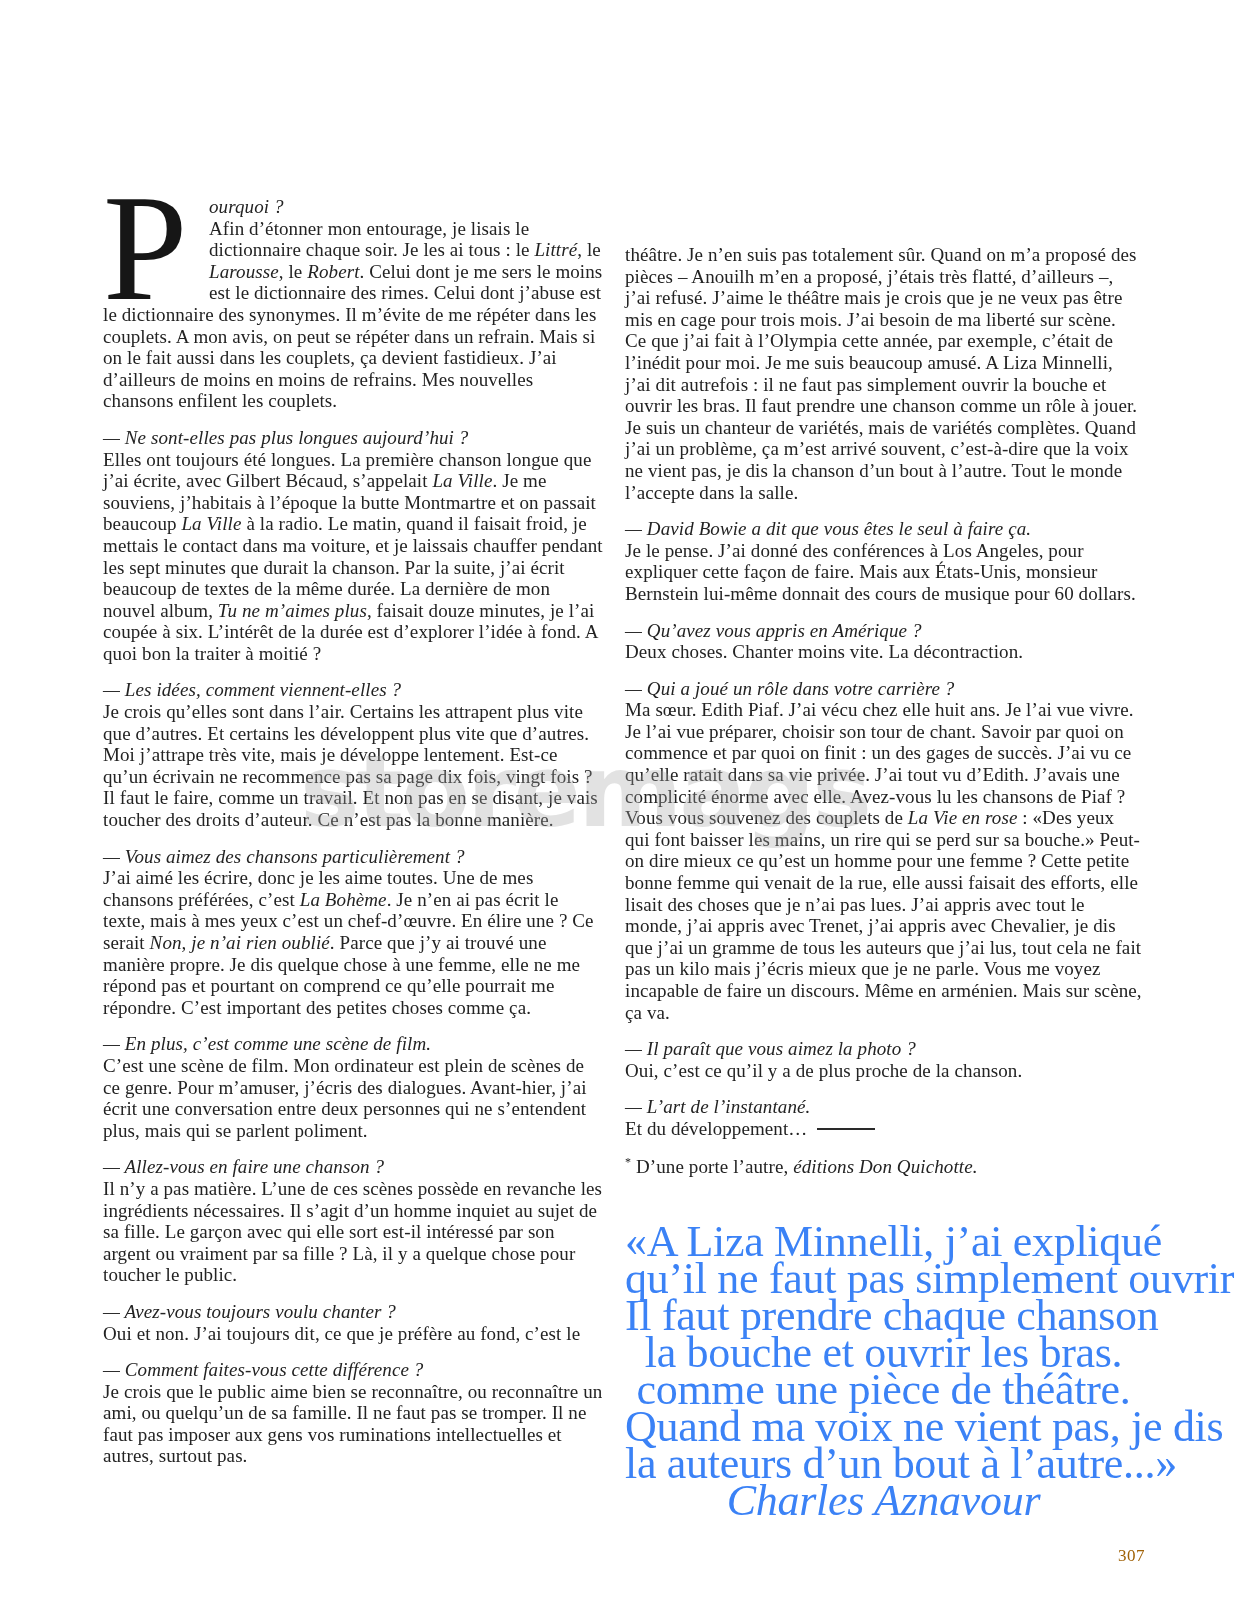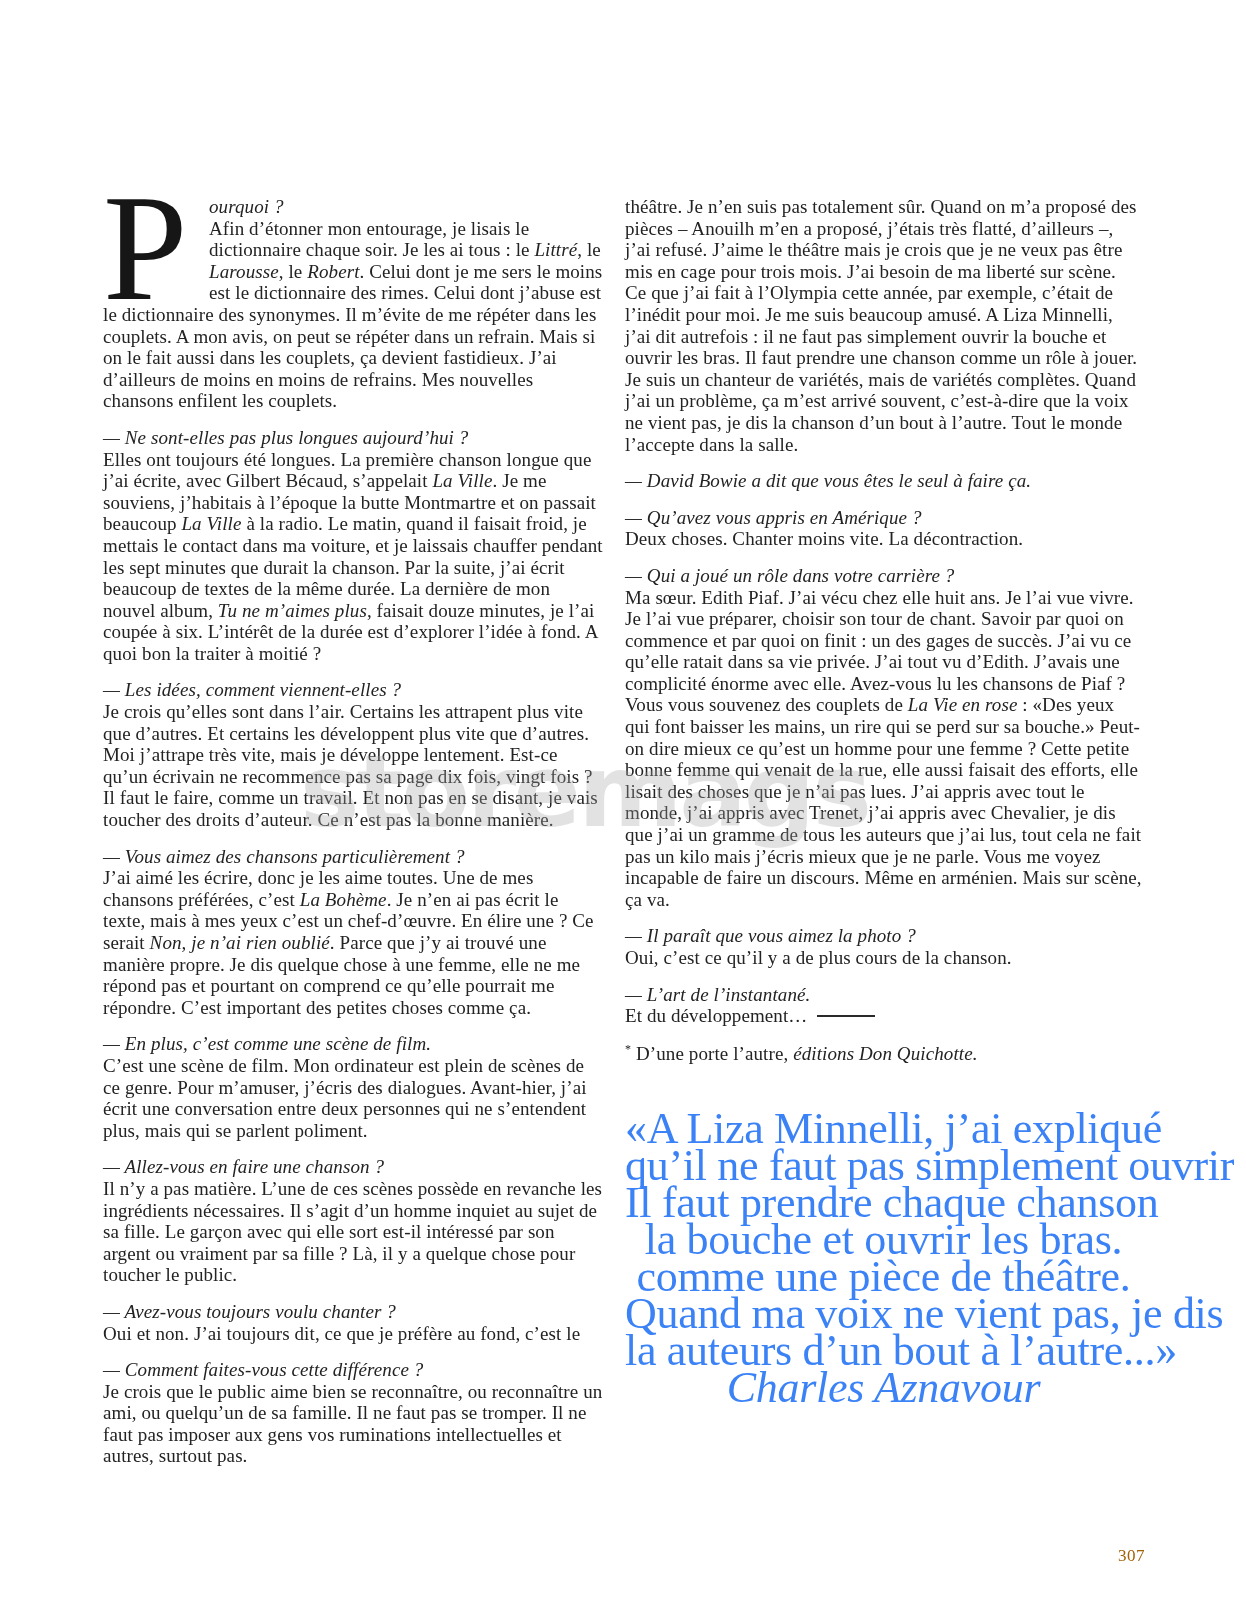--- a/index.html
+++ b/index.html
@@ -4,21 +4,21 @@
 <style>
   html,body{margin:0;padding:0;}
   body{
     width:1246px;height:1614px;background:#ffffff;position:relative;
     font-family:"Liberation Serif","DejaVu Serif",serif;color:#232323;
     -webkit-font-smoothing:antialiased;
   }
   .page{position:absolute;left:0;top:0;width:1246px;height:1614px;background:#ffffff;overflow:hidden;}
   .col{position:absolute;top:196px;font-size:19px;line-height:21.6px;letter-spacing:0.1px;}
   .col-left{left:103px;width:500px;}
-  .col-right{left:625px;width:517px;}
+  .col-right{left:625px;width:517px;margin-top:48px;}
   p{margin:0;}
   .question{font-style:italic;}
   .qa{margin-top:15px;}
   .lead-text{}
   .dropcap{
     float:left;font-size:152px;line-height:104px;height:106px;width:96px;
     padding-right:10px;color:#161616;font-weight:400;
   }
   .footnote{margin-top:16px;}
   .footnote sup{font-size:12px;line-height:0;vertical-align:super;}
@@ -82,32 +82,33 @@
           <p class="answer">Je crois que le public aime bien se reconnaître, ou reconnaître un ami, ou quelqu’un de sa famille. Il ne faut pas se tromper. Il ne faut pas imposer aux gens vos ruminations intellectuelles et autres, surtout pas.</p>
         </div>
       </div>
   </div>
 
   <div class="col col-right">
     <p class="answer" id="continuation">théâtre. Je n’en suis pas totalement sûr. Quand on m’a proposé des pièces – Anouilh m’en a proposé, j’étais très flatté, d’ailleurs –, j’ai refusé. J’aime le théâtre mais je crois que je ne veux pas être mis en cage pour trois mois. J’ai besoin de ma liberté sur scène. Ce que j’ai fait à l’Olympia cette année, par exemple, c’était de l’inédit pour moi. Je me suis beaucoup amusé. A Liza Minnelli, j’ai dit autrefois : il ne faut pas simplement ouvrir la bouche et ouvrir les bras. Il faut prendre une chanson comme un rôle à jouer. Je suis un chanteur de variétés, mais de variétés complètes. Quand j’ai un problème, ça m’est arrivé souvent, c’est-à-dire que la voix ne vient pas, je dis la chanson d’un bout à l’autre. Tout le monde l’accepte dans la salle.</p>
     <div id="right-qa">
         <div class="qa">
           <p class="question">— David Bowie a dit que vous êtes le seul à faire ça.</p>
+          <p class="answer">Je le pense. J’ai donné des conférences à Los Angeles, pour expliquer cette façon de faire. Mais aux États-Unis, monsieur Bernstein lui-même donnait des cours de musique pour 60 dollars.</p>
         </div>
         <div class="qa">
           <p class="question">— Qu’avez vous appris en Amérique ?</p>
           <p class="answer">Deux choses. Chanter moins vite. La décontraction.</p>
         </div>
         <div class="qa">
           <p class="question">— Qui a joué un rôle dans votre carrière ?</p>
           <p class="answer">Ma sœur. Edith Piaf. J’ai vécu chez elle huit ans. Je l’ai vue vivre. Je l’ai vue préparer, choisir son tour de chant. Savoir par quoi on commence et par quoi on finit : un des gages de succès. J’ai vu ce qu’elle ratait dans sa vie privée. J’ai tout vu d’Edith. J’avais une complicité énorme avec elle. Avez-vous lu les chansons de Piaf ? Vous vous souvenez des couplets de <i>La Vie en rose</i> : «Des yeux qui font baisser les mains, un rire qui se perd sur sa bouche.» Peut-on dire mieux ce qu’est un homme pour une femme ? Cette petite bonne femme qui venait de la rue, elle aussi faisait des efforts, elle lisait des choses que je n’ai pas lues. J’ai appris avec tout le monde, j’ai appris avec Trenet, j’ai appris avec Chevalier, je dis que j’ai un gramme de tous les auteurs que j’ai lus, tout cela ne fait pas un kilo mais j’écris mieux que je ne parle. Vous me voyez incapable de faire un discours. Même en arménien. Mais sur scène, ça va.</p>
         </div>
         <div class="qa">
           <p class="question">— Il paraît que vous aimez la photo ?</p>
-          <p class="answer">Oui, c’est ce qu’il y a de plus cours de la chanson.</p>
+          <p class="answer">Oui, c’est ce qu’il y a de plus proche de la chanson.</p>
         </div>
         <div class="qa">
           <p class="question">— L’art de l’instantané.</p>
           <p class="answer">Et du développement… <span class="endrule"></span></p>
         </div>
       </div>
     <p class="footnote" id="footnote"><sup>*</sup> D’une porte l’autre, <i>éditions Don Quichotte.</i></p>
     <div class="pullquote" id="pullquote">
         <div class="pq-line">«A Liza Minnelli, j’ai expliqué</div>
         <div class="pq-line">qu’il ne faut pas simplement ouvrir</div>

